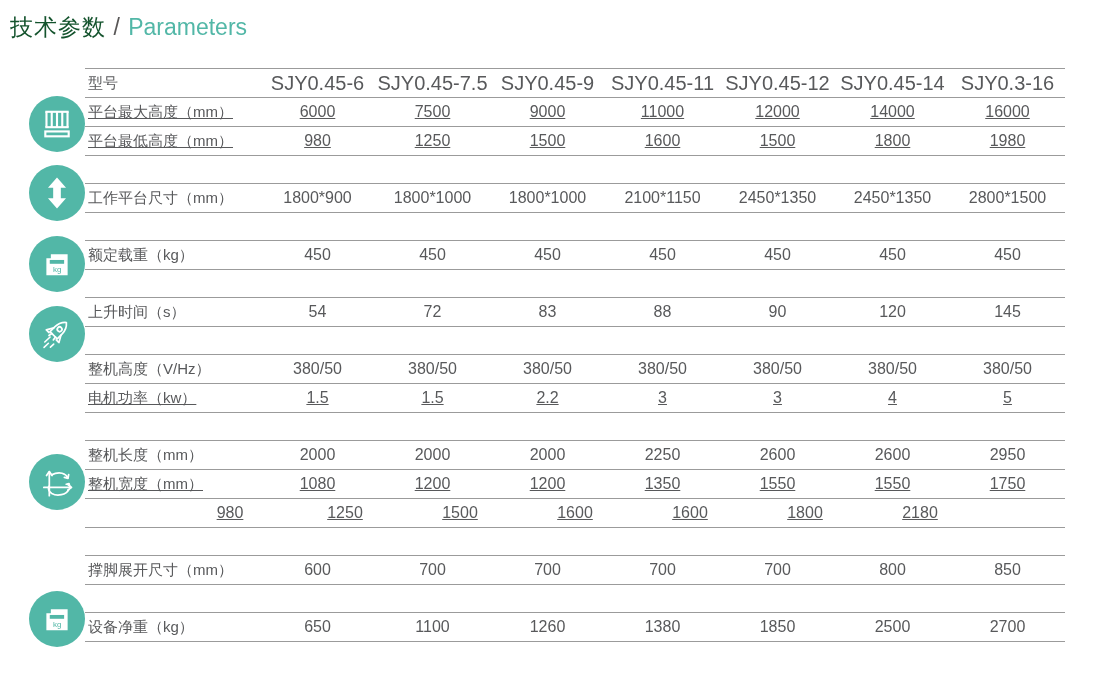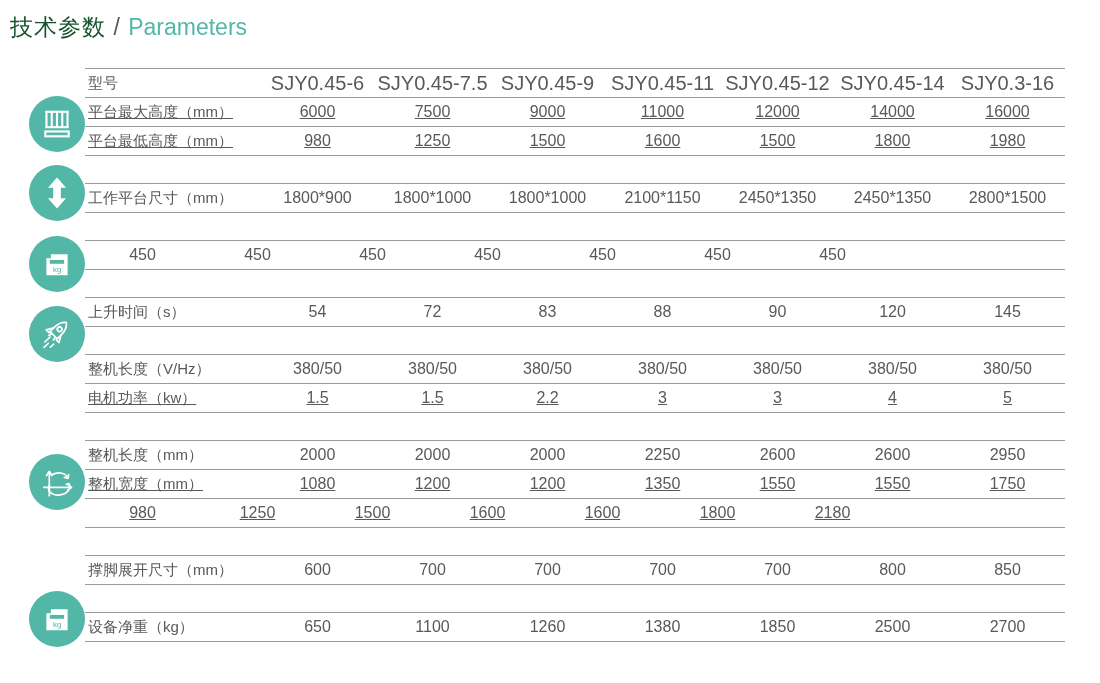--- a/index.html
+++ b/index.html
@@ -12,21 +12,21 @@
     width:1100px;height:683px;background:#ffffff;position:relative;overflow:hidden;
     font-family:"Liberation Sans","DejaVu Sans",sans-serif;color:var(--text);
   }
   .page-title{position:absolute;left:10px;top:12px;font-size:23px;letter-spacing:1px;white-space:nowrap;}
   .page-title .zh{color:#14532d;}
   .page-title .sep{color:#595757;}
   .page-title .en{color:var(--accent);letter-spacing:0;margin-top:24px;}
 
   .table-wrap{position:absolute;left:85px;top:68px;width:980px;}
   .block{border-top:1px solid var(--line);border-bottom:1px solid var(--line);margin-bottom:27px;}
-  .row{display:flex;height:28px;align-items:center;}
+  .row{display:flex;height:28px;align-items:center;justify-content:center;}
   .row + .row{border-top:1px solid var(--line);text-decoration:underline;}
   .cell{white-space:nowrap;overflow:visible;}
   .cell-label{width:175px;padding-left:3px;font-size:15px;box-sizing:border-box;}
   .cell-value{width:115px;text-align:center;font-size:16px;}
   .header-row .cell-value{font-size:20px;}
   .header-row .cell-label{font-size:15px;}
 
   .icon-circle{
     position:absolute;left:29px;width:56px;height:56px;border-radius:50%;
     background:var(--accent);display:flex;align-items:center;justify-content:center;
@@ -148,20 +148,21 @@
         <div class="cell cell-value">1800*1000</div>
         <div class="cell cell-value">1800*1000</div>
         <div class="cell cell-value">2100*1150</div>
         <div class="cell cell-value">2450*1350</div>
         <div class="cell cell-value">2450*1350</div>
         <div class="cell cell-value">2800*1500</div>
       </div>
     </div>
     <div class="block">
       <div class="row">
+        <div class="cell cell-label">额定载重（kg）</div>
         <div class="cell cell-value">450</div>
         <div class="cell cell-value">450</div>
         <div class="cell cell-value">450</div>
         <div class="cell cell-value">450</div>
         <div class="cell cell-value">450</div>
         <div class="cell cell-value">450</div>
         <div class="cell cell-value">450</div>
       </div>
     </div>
     <div class="block">
@@ -171,21 +172,21 @@
         <div class="cell cell-value">72</div>
         <div class="cell cell-value">83</div>
         <div class="cell cell-value">88</div>
         <div class="cell cell-value">90</div>
         <div class="cell cell-value">120</div>
         <div class="cell cell-value">145</div>
       </div>
     </div>
     <div class="block">
       <div class="row">
-        <div class="cell cell-label">整机长度（V/Hz）</div>
+        <div class="cell cell-label">整机高度（V/Hz）</div>
         <div class="cell cell-value">380/50</div>
         <div class="cell cell-value">380/50</div>
         <div class="cell cell-value">380/50</div>
         <div class="cell cell-value">380/50</div>
         <div class="cell cell-value">380/50</div>
         <div class="cell cell-value">380/50</div>
         <div class="cell cell-value">380/50</div>
       </div>
       <div class="row">
         <div class="cell cell-label">电机功率（kw）</div>

